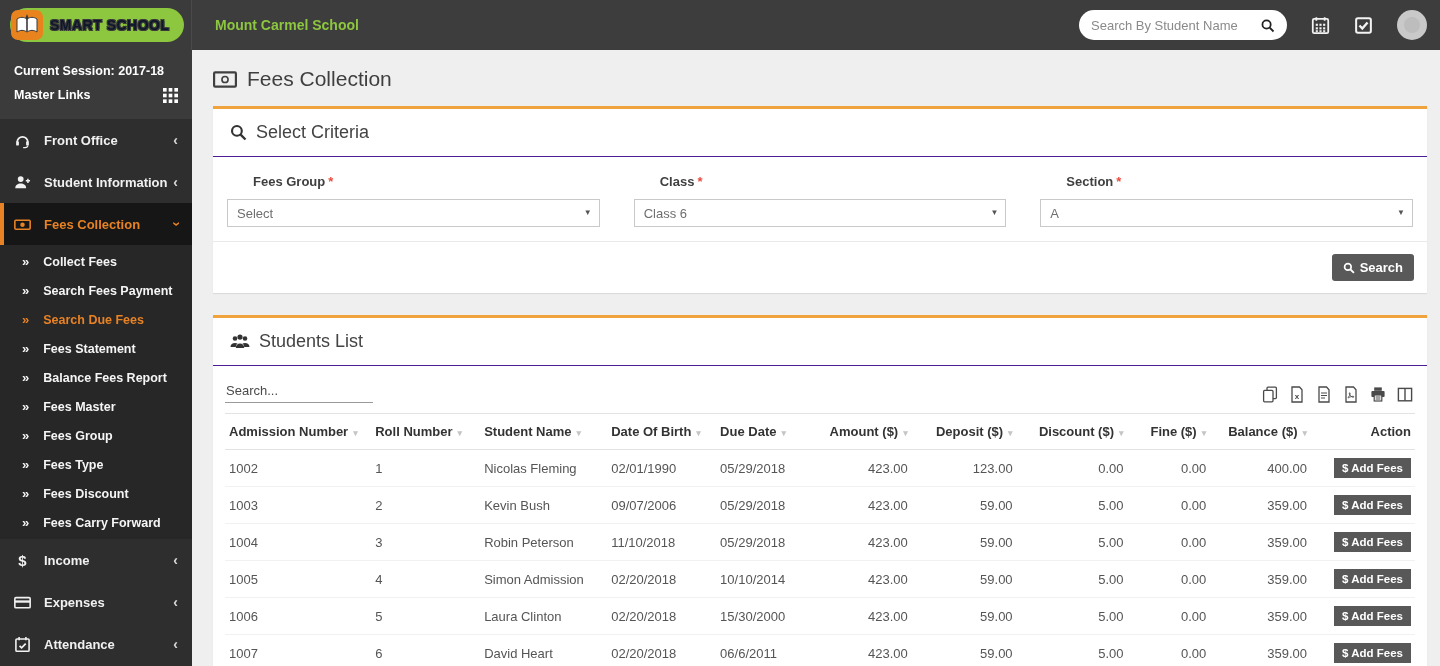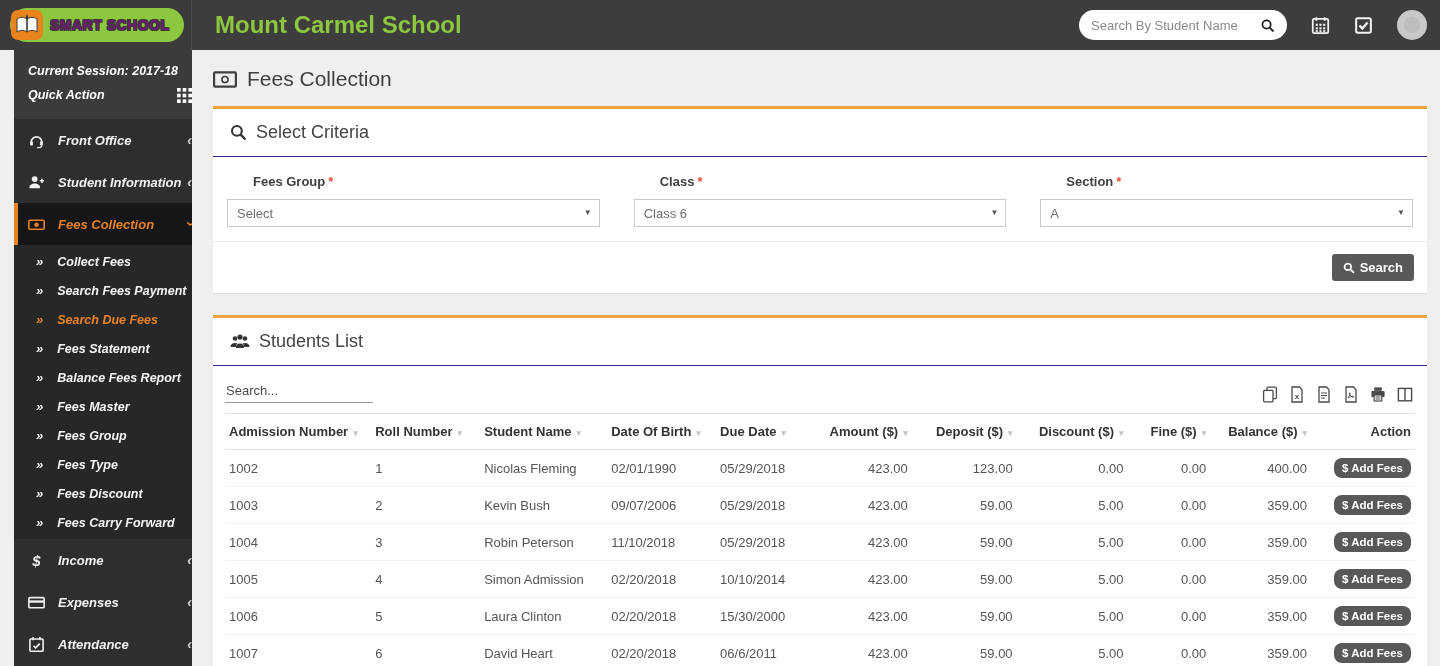--- a/index.html
+++ b/index.html
@@ -7,32 +7,32 @@
     --topbar:#3d3d3d; --sidebar:#2e2e2e; --submenu:#272727; --activebg:#161616;
   }
   *{box-sizing:border-box; margin:0; padding:0;}
   body{width:1440px; height:666px; font-family:"Liberation Sans",sans-serif; background:#efefef; overflow:hidden; position:relative;}
 
   
   .topbar{height:50px; background:var(--topbar); display:flex; align-items:center;}
   .topbar-left{width:192px; height:100%; display:flex; align-items:center; padding-left:10px; border-right:1px solid #4a4a4a; background:#3b3b3b;}
   .logo-pill{height:34px; background:var(--green); border-radius:17px; display:flex; align-items:center; padding:0 14px 0 0;}
   .logo-book{width:34px; height:34px; margin-right:6px;}
-  .logo-text{color:#701a75; font-size:14px; font-weight:bold; letter-spacing:.5px; text-shadow:1px 1px 0 #3a3a3a,-1px 1px 0 #3a3a3a,1px -1px 0 #3a3a3a,-1px -1px 0 #3a3a3a;}
-  .school-name{color:var(--green); font-size:24px; font-weight:bold; margin-left:23px;}
+  .logo-text{color:#0f172a; font-size:14px; font-weight:bold; letter-spacing:.5px; text-shadow:1px 1px 0 #3a3a3a,-1px 1px 0 #3a3a3a,1px -1px 0 #3a3a3a,-1px -1px 0 #3a3a3a;}
+  .school-name{color:var(--green); font-size:14px; font-weight:bold; margin-left:23px;}
   .topbar-right{margin-left:auto; display:flex; align-items:center; gap:24px; padding-right:13px;}
   .search-pill{width:208px; height:30px; background:#fff; border-radius:15px; display:flex; align-items:center; padding:0 12px;}
   .search-pill input{border:none; outline:none; flex:1; font-size:13px; color:#555; font-family:inherit; min-width:0;}
   .search-pill input::placeholder{color:#8a8a8a;}
   .tb-icon{width:19px; height:19px; color:#f3f3f3; display:inline-block;}
   .avatar{width:30px; height:30px; border-radius:50%; background:#c9c9c9; position:relative; overflow:hidden;}
   .avatar::after{content:""; position:absolute; left:7px; top:7px; width:16px; height:16px; border-radius:50%; background:#bdbdbd;}
 
   
-  .sidebar{position:absolute; top:50px; left:14px; width:192px; height:616px; background:var(--sidebar);font-style:italic;}
+  .sidebar{position:absolute; top:50px; left:0; width:192px; height:616px; background:var(--sidebar);}
   .session-block{background:#3b3b3b; padding:9px 14px 12px; color:#fff;}
   .session-line{font-size:12.5px; font-weight:bold; line-height:24px;}
   .quick-row{display:flex; align-items:center; justify-content:space-between;}
   .grid-icon{width:15px; height:15px; color:#fff;}
   .side-item{height:42px; display:flex; align-items:center; padding:0 14px; color:#f1f1f1; cursor:pointer;}
   .side-item .s-icon{width:17px; height:17px; margin-right:13px; color:#f1f1f1; flex:none;}
   .side-item .s-label{flex:1; font-size:13px; font-weight:bold;}
   .side-item .s-chev{font-size:14px; color:#d8d8d8; font-weight:bold;}
   .side-item.active{background:var(--activebg); border-left:4px solid var(--orange); padding-left:10px;}
   .side-item.active .s-label,.side-item.active .s-icon,.side-item.active .s-chev{color:var(--orange);}
@@ -67,21 +67,21 @@
   .list-search{width:148px; border:none; border-bottom:1px solid #9a9a9a; font-size:13px; color:#4a4a4a; padding:4px 1px; outline:none; font-family:inherit;}
   .list-search::placeholder{color:#4a4a4a;}
   .export-icons{display:flex; gap:11px; align-items:center; padding-right:2px;}
   .exp{width:16px; height:17px; color:#4a4a4a; cursor:pointer;}
 
   table.students{width:calc(100% - 24px); margin:2px 12px 0; border-collapse:collapse; font-size:13px; table-layout:fixed;}
   table.students th{font-weight:bold; color:#333; text-align:left; padding:10px 4px; border-top:1px solid #e3e3e3; border-bottom:1px solid #e3e3e3; white-space:nowrap; overflow:hidden; cursor:pointer;}
   table.students th .sort{color:#c5c5c5; font-size:9px; margin-left:5px;}
   table.students td{color:#555; padding:8px 4px; border-bottom:1px solid #f1f1f1; white-space:nowrap; overflow:hidden;}
   .t-right{text-align:right !important;}
-  .btn-addfees{background:#585858; color:#fff; border:none; font-family:inherit; font-size:11.5px; font-weight:bold; padding:4px 8px; border-radius:8px; cursor:pointer; white-space:nowrap;}
+  .btn-addfees{background:#585858; color:#fff; border:none; font-family:inherit; font-size:11.5px; font-weight:bold; padding:4px 8px; border-radius:0; cursor:pointer; white-space:nowrap;}
 </style>
 </head>
 <body>
 
 <div class="topbar">
   <div class="topbar-left">
     <div class="logo-pill">
       <svg class="logo-book" viewBox="0 0 34 34">
         <rect x="1" y="2" width="32" height="30" rx="7" fill="#e8831d"></rect>
         <path d="M7 11c3.5-2.2 6.5-2.2 10 0c3.5-2.2 6.5-2.2 10 0v13c-3.5-2.2-6.5-2.2-10 0c-3.5-2.2-6.5-2.2-10 0z" fill="#fff" stroke="#3a3a3a" stroke-width="1"></path>
@@ -120,21 +120,21 @@
         <path d="M4.6 8l2.4 2.5 4.4-5" fill="none" stroke="currentColor" stroke-width="2"></path>
       </svg>
     <div class="avatar"></div>
   </div>
 </div>
 
 <div class="sidebar">
   <div class="session-block">
     <div class="session-line">Current Session: 2017-18</div>
     <div class="quick-row">
-      <span class="session-line">Quick Action</span>
+      <span class="session-line">Master Links</span>
       <svg class="grid-icon" viewBox="0 0 14 14">
           <g fill="currentColor">
             <rect x="0" y="0" width="3.4" height="3.4"></rect>
             <rect x="5.3" y="0" width="3.4" height="3.4"></rect>
             <rect x="10.6" y="0" width="3.4" height="3.4"></rect>
             <rect x="0" y="5.3" width="3.4" height="3.4"></rect>
             <rect x="5.3" y="5.3" width="3.4" height="3.4"></rect>
             <rect x="10.6" y="5.3" width="3.4" height="3.4"></rect>
             <rect x="0" y="10.6" width="3.4" height="3.4"></rect>
             <rect x="5.3" y="10.6" width="3.4" height="3.4"></rect>

